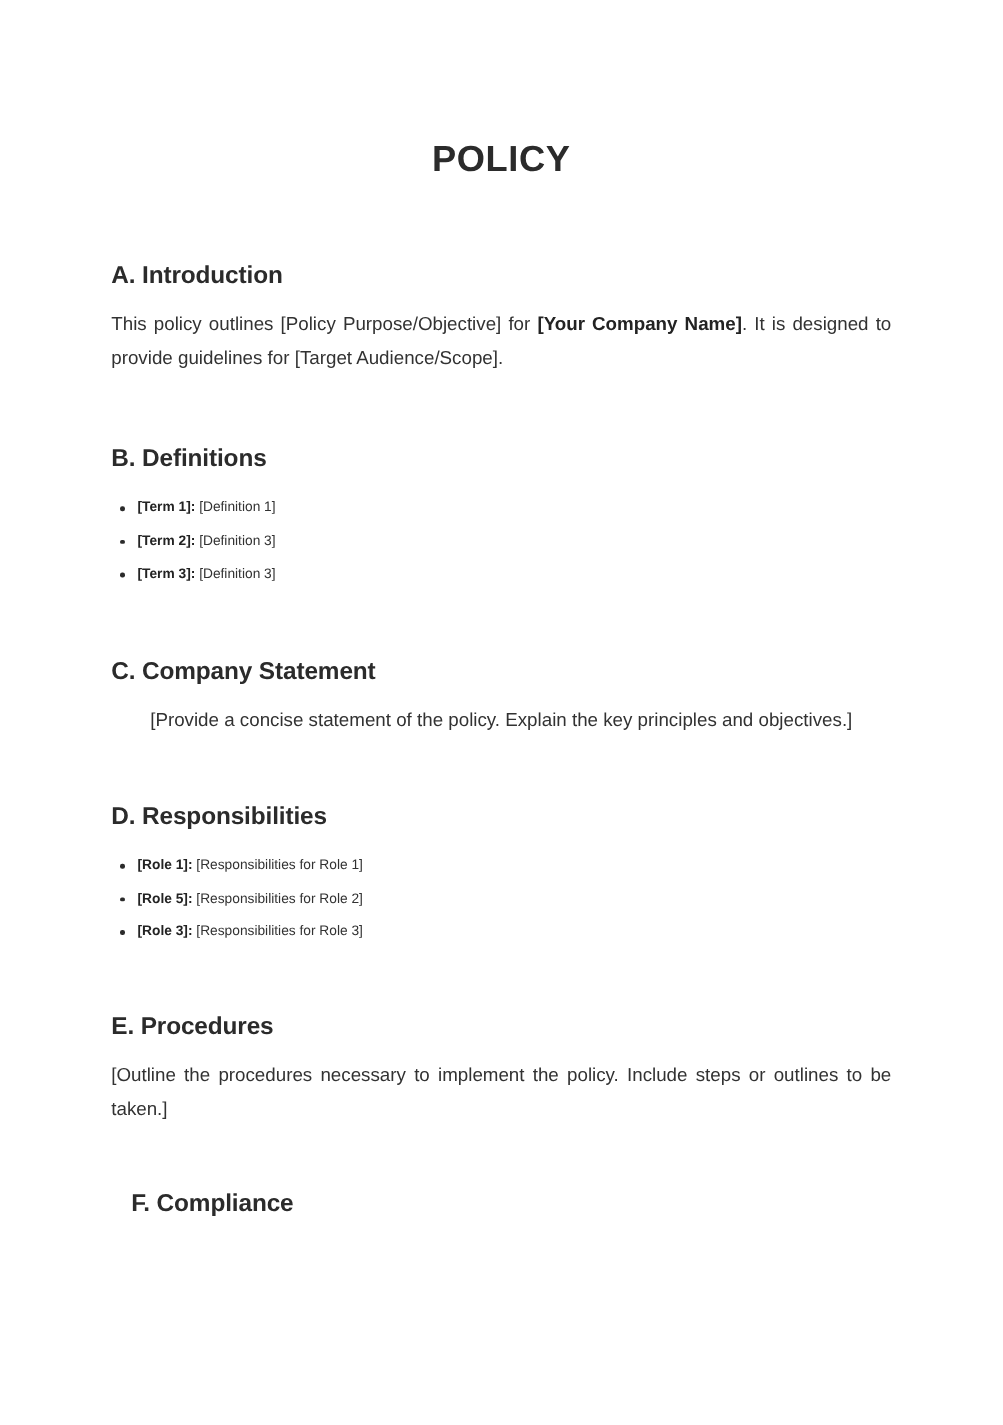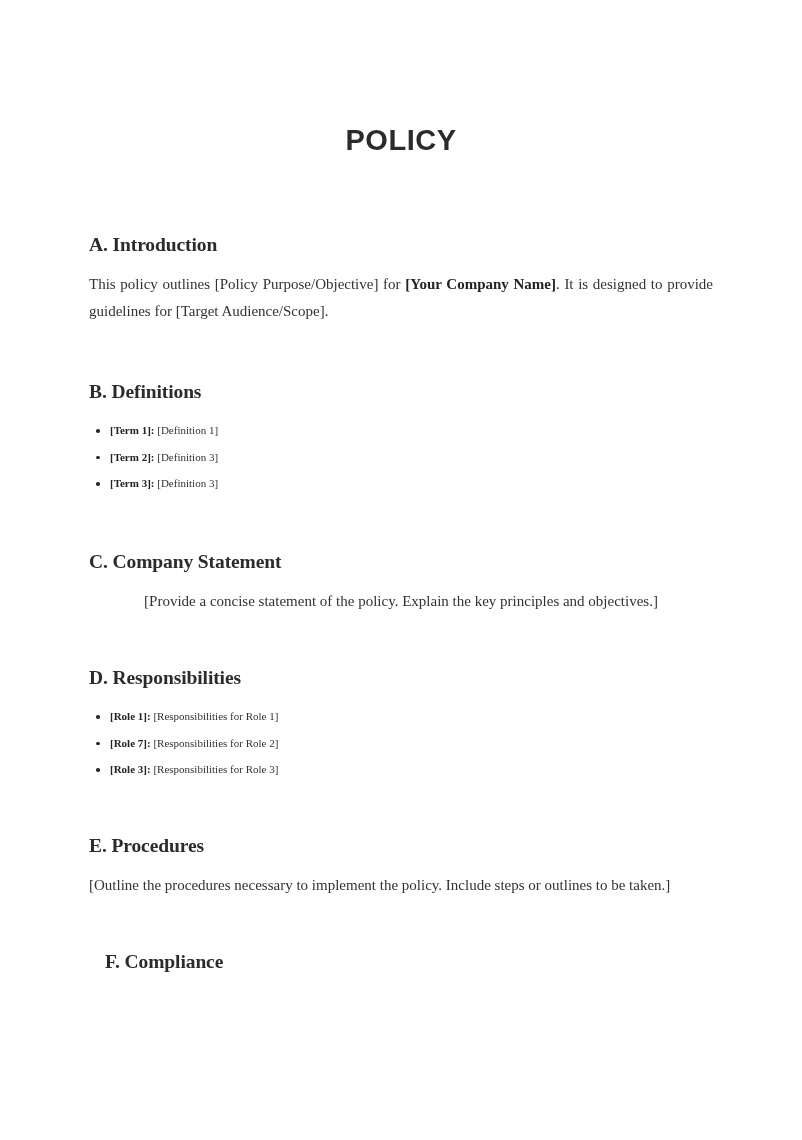--- a/index.html
+++ b/index.html
@@ -22,27 +22,26 @@
     background: #ffffff;
     box-sizing: border-box;
     padding: 0 89px;
   }
   .doc-title {
     text-align: center;
     font-size: 29px;
     font-weight: 700;
     letter-spacing: 0.5px;
     color: #2b2b2b;
-    margin: 12px;
+    margin: 0;
     padding-top: 111px;
     line-height: 1.2;
   }
   .section {
     margin-top: 0;
-    font-family: Liberation Serif, serif;
   }
   .section-heading {
     font-size: 19.5px;
     font-weight: 700;
     color: #2b2b2b;
     margin: 0;
     line-height: 1.3;
     letter-spacing: -0.1px;
   }
   .section-a { padding-top: 62px; }
@@ -134,21 +133,21 @@
   </div>
 
   <div class="section section-d">
     <h2 class="section-heading">D. Responsibilities</h2>
     <ul class="bullets">
       <li>
         <b>[Role 1]:</b>
         <span>[Responsibilities for Role 1]</span>
       </li>
       <li>
-        <b>[Role 7]:</b>
+        <b>[Role 5]:</b>
         <span>[Responsibilities for Role 2]</span>
       </li>
       <li>
         <b>[Role 3]:</b>
         <span>[Responsibilities for Role 3]</span>
       </li>
     </ul>
   </div>
 
   <div class="section section-e">

